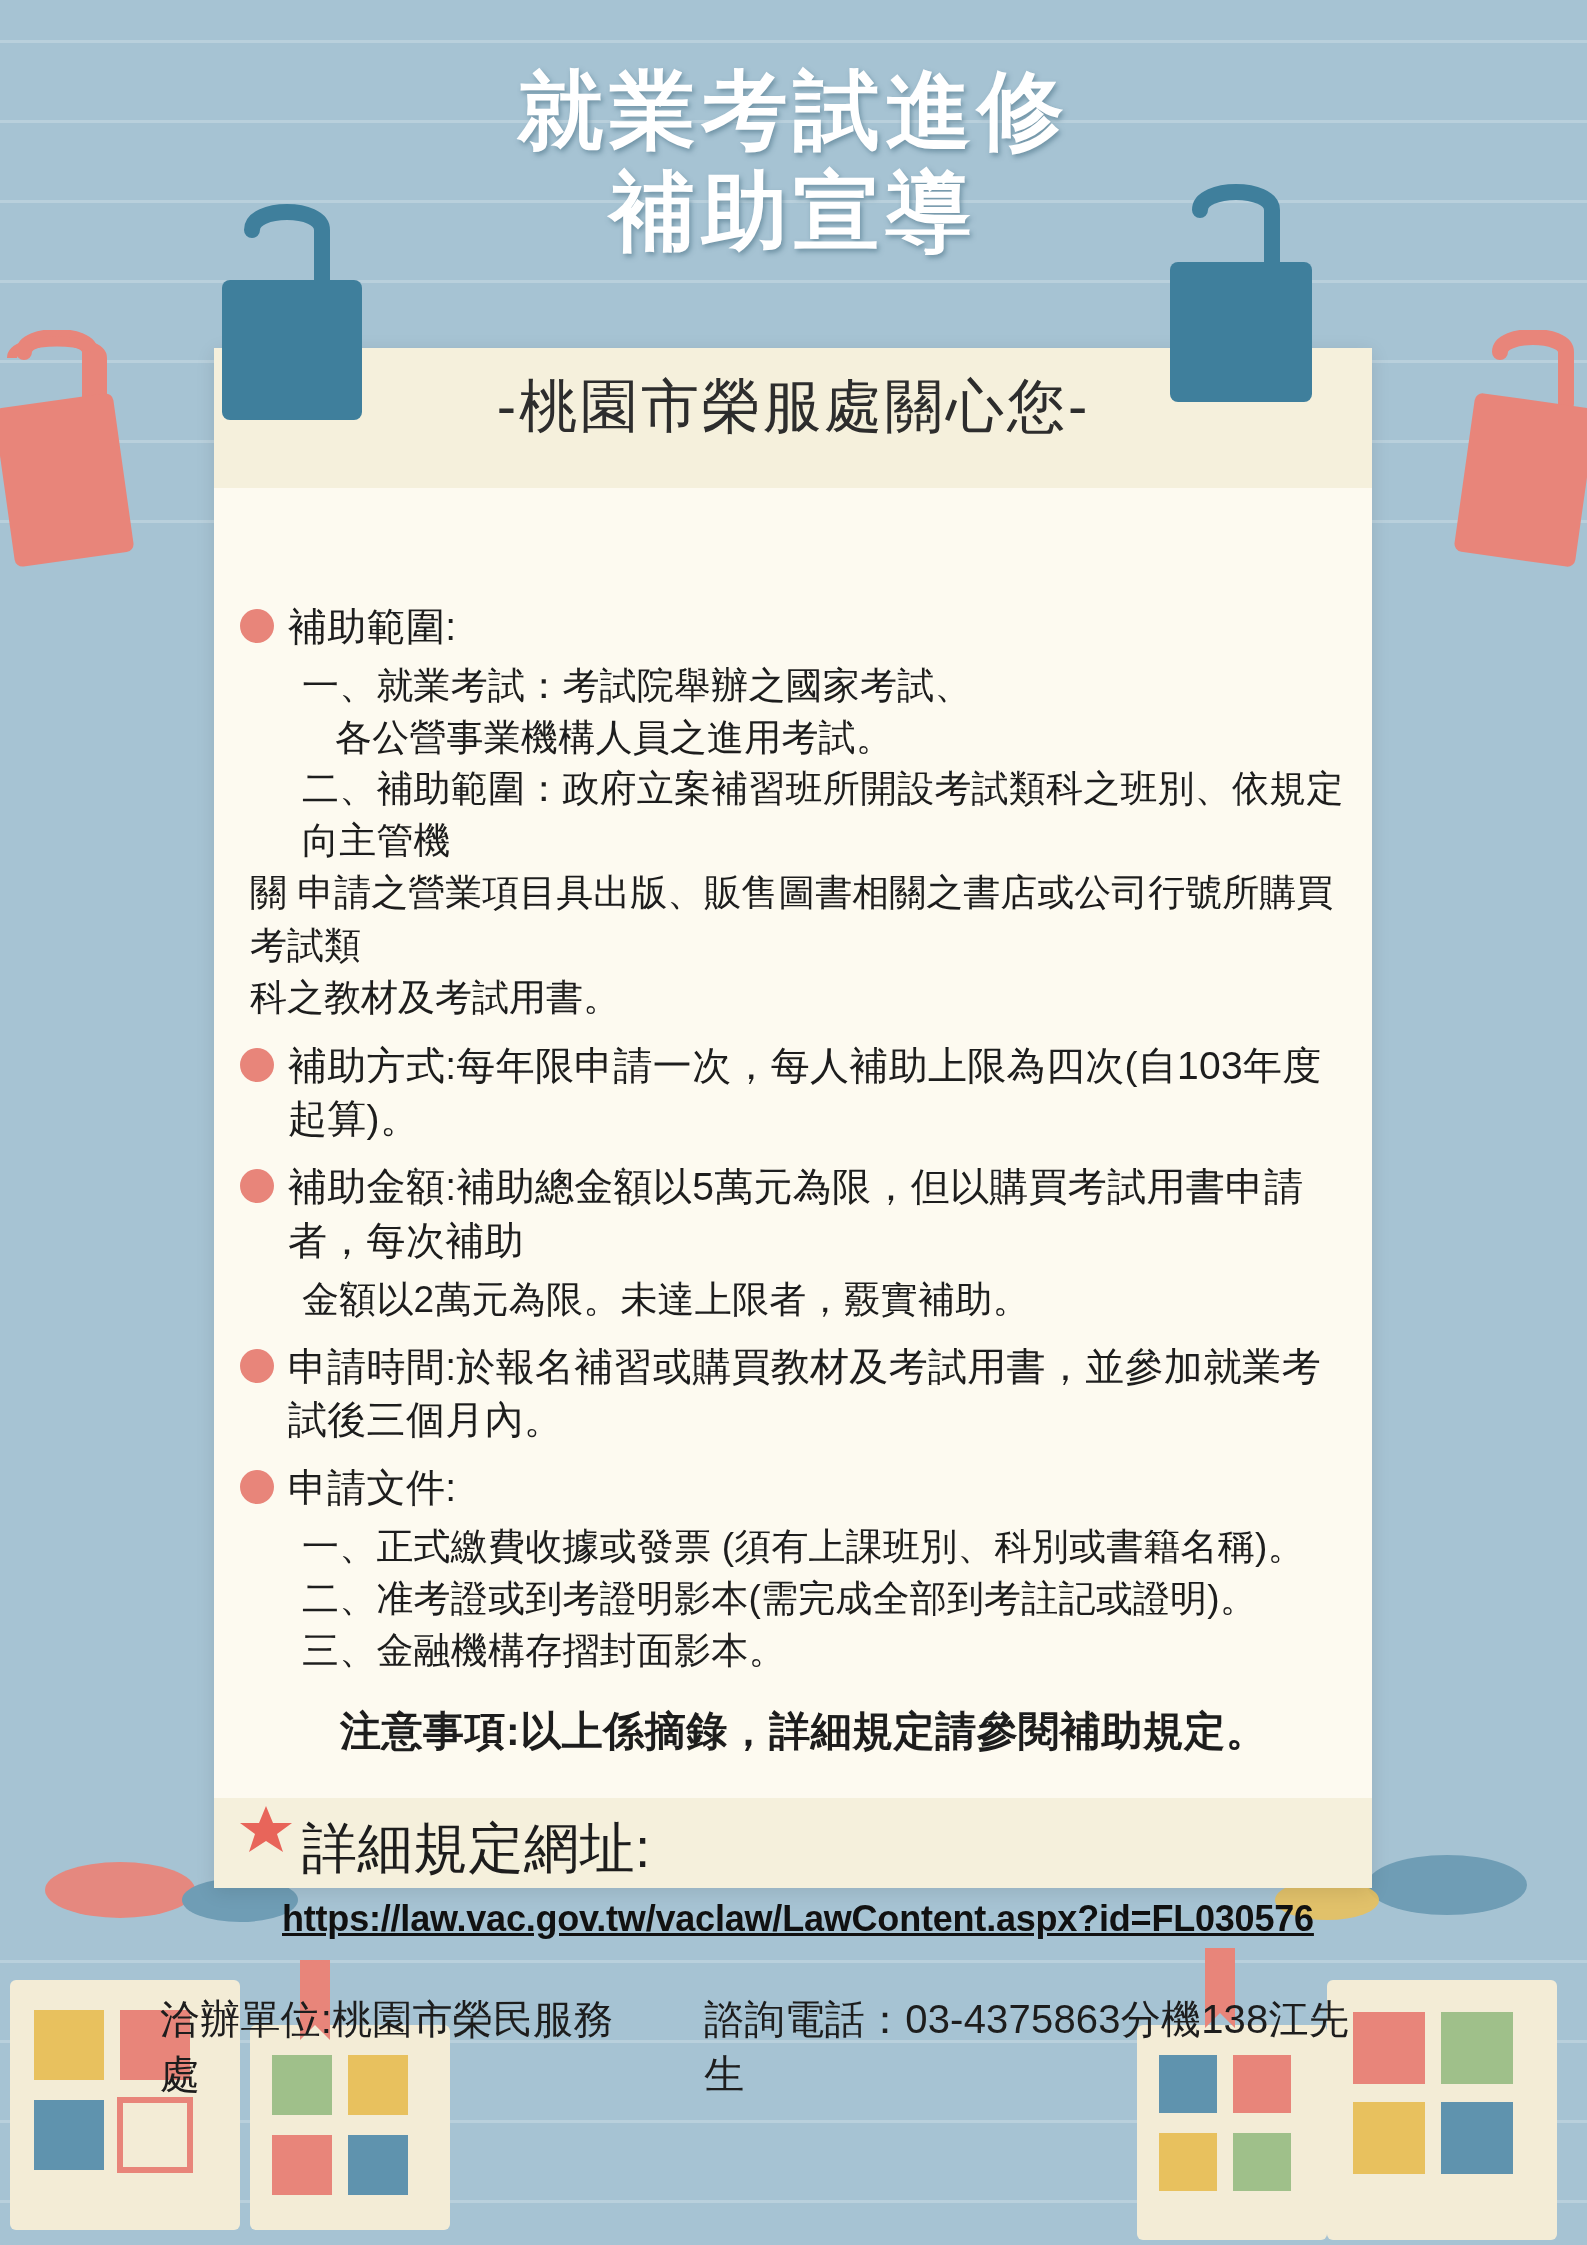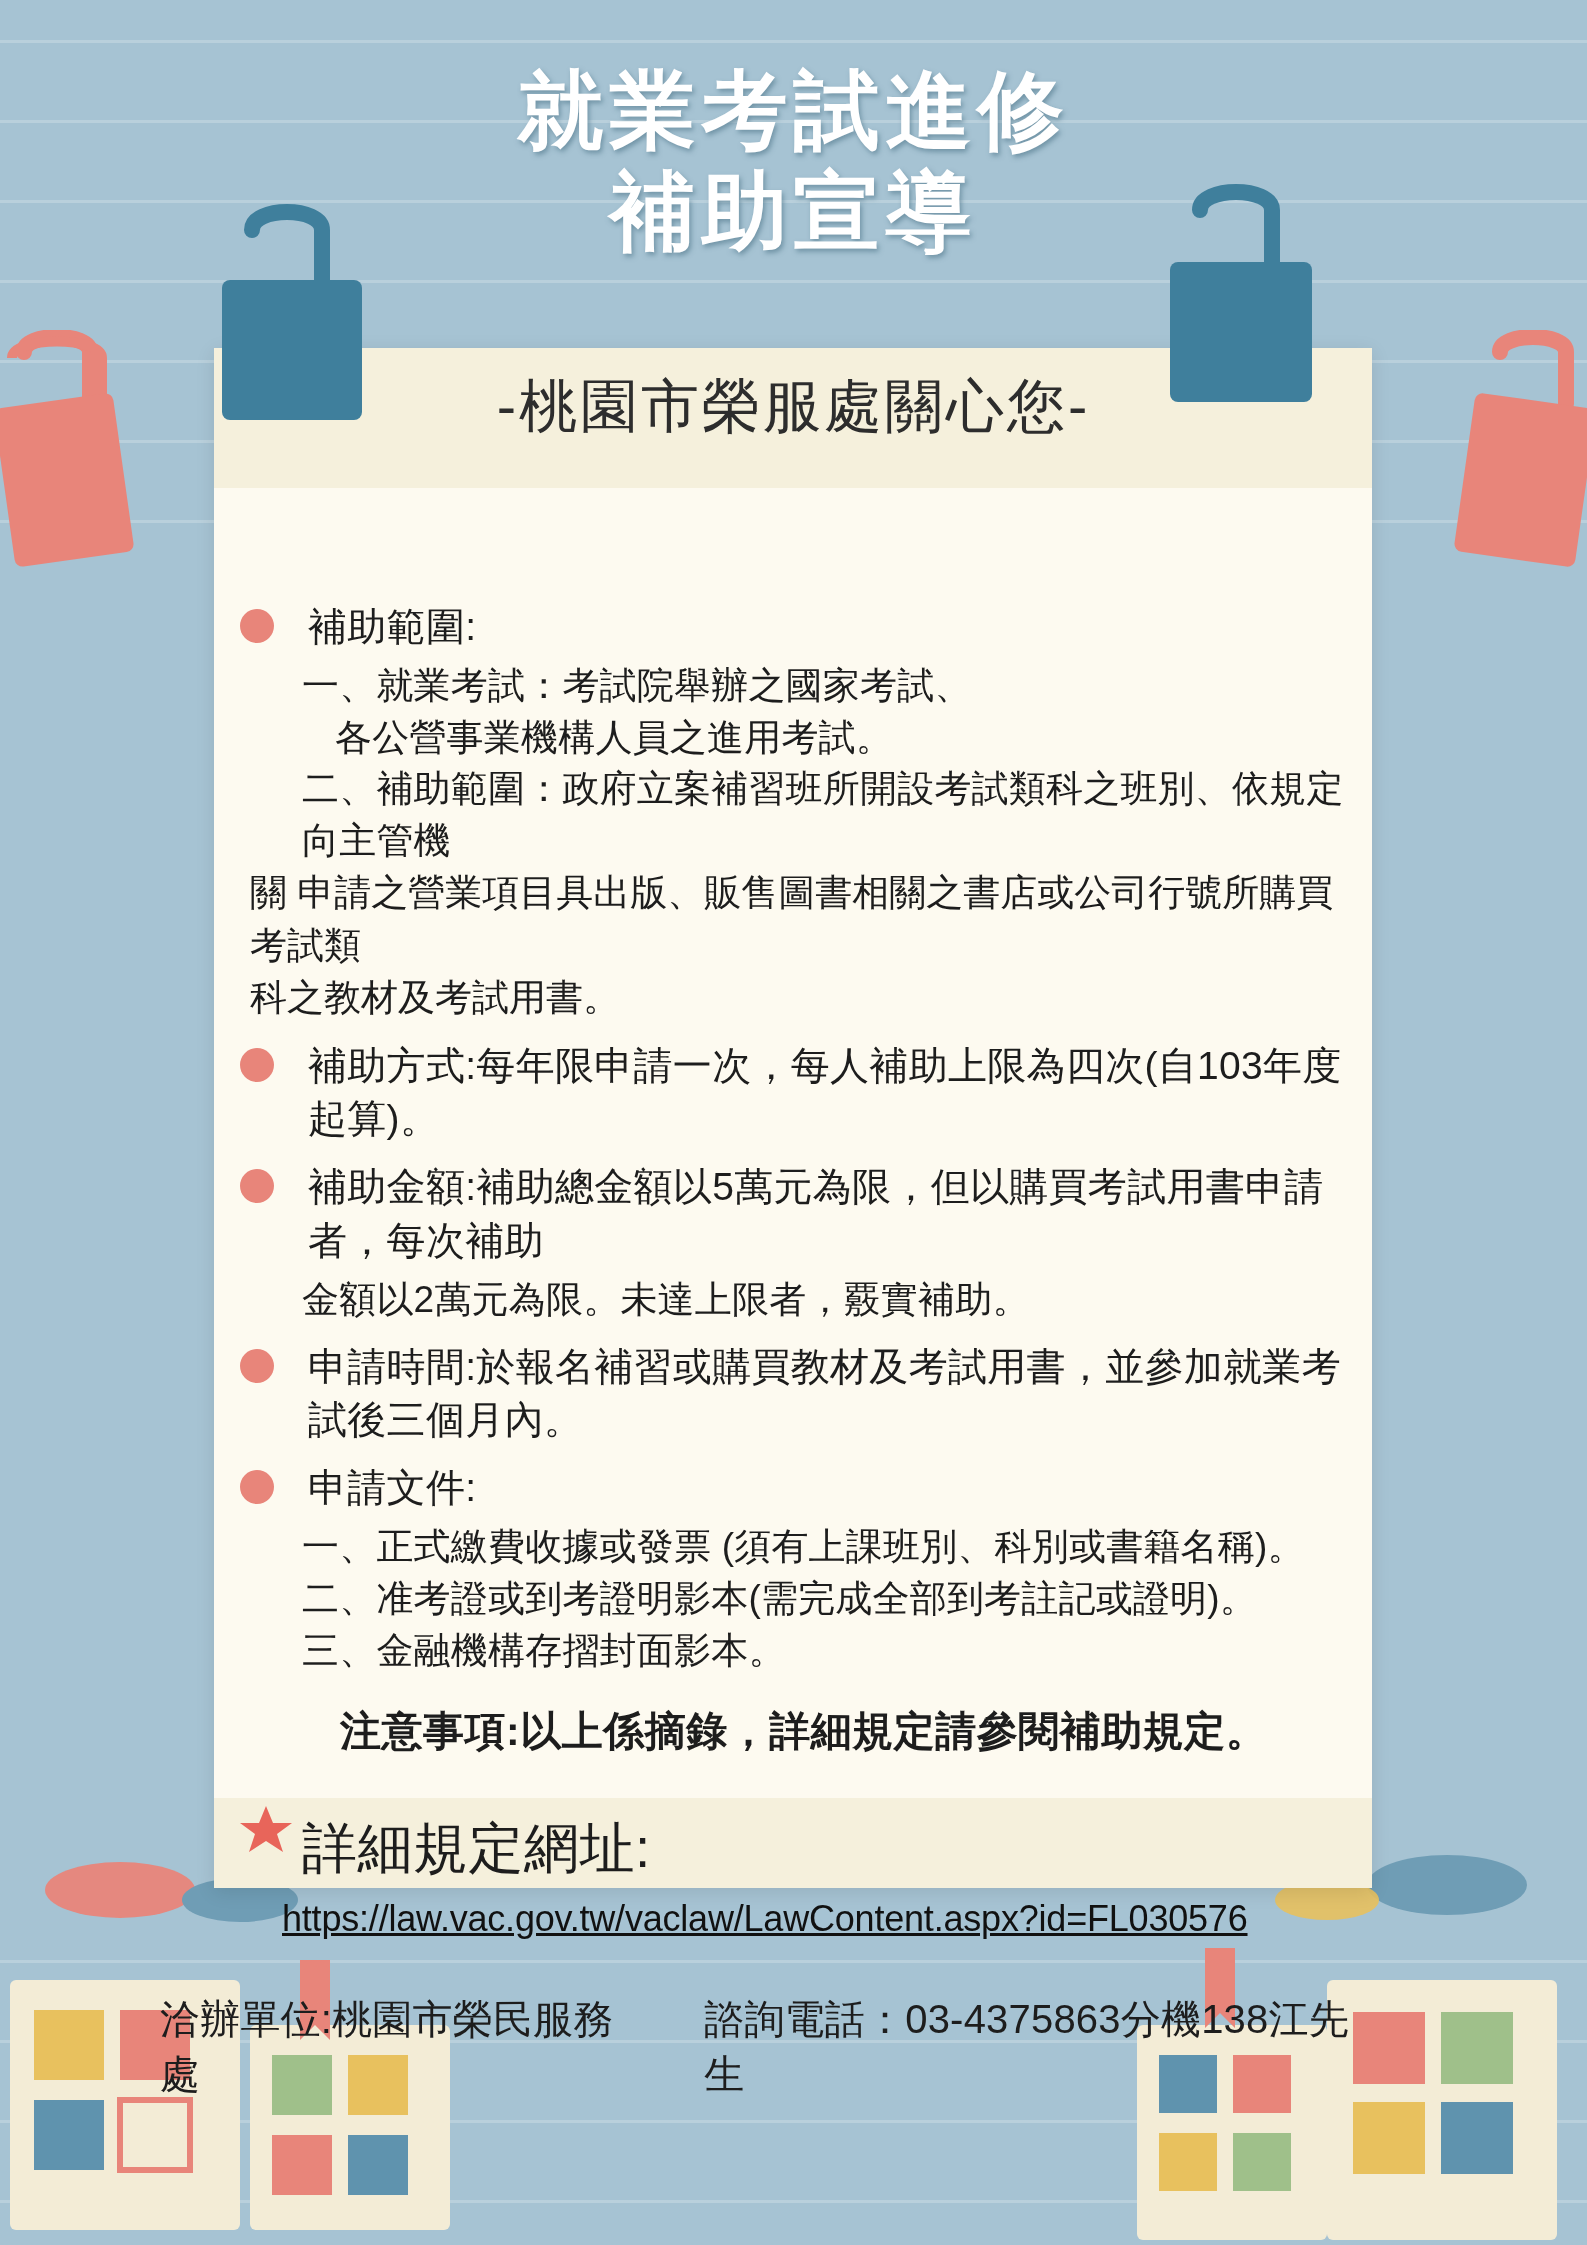--- a/index.html
+++ b/index.html
@@ -101,21 +101,20 @@
     height: 34px;
     border-radius: 50%;
     background: #e8857a;
     margin-right: 14px;
     margin-top: 9px;
   }
   .row-text {
     font-size: 39px;
     line-height: 1.38;
     letter-spacing: 0.3px;
-    margin-left: 20px;
   }
 
   .sub {
     font-size: 37px;
     line-height: 1.40;
     margin-left: 62px;
     letter-spacing: 0.2px;
   }
   .sub-indent {
     margin-left: 95px;
@@ -146,21 +145,21 @@
     height: 52px;
     margin-right: 10px;
   }
   .star-label {
     font-size: 55px;
     letter-spacing: 0.5px;
     margin-top: 39px;
   }
   .url {
     font-size: 36px;
-    font-weight: normal;
+    font-weight: bold;
     color: #111;
     text-decoration: underline;
     margin: 12px 0 0 42px;
     letter-spacing: -0.2px;
     display: block;
   }
 
   .footer-row {
     display: flex;
     align-items: baseline;

